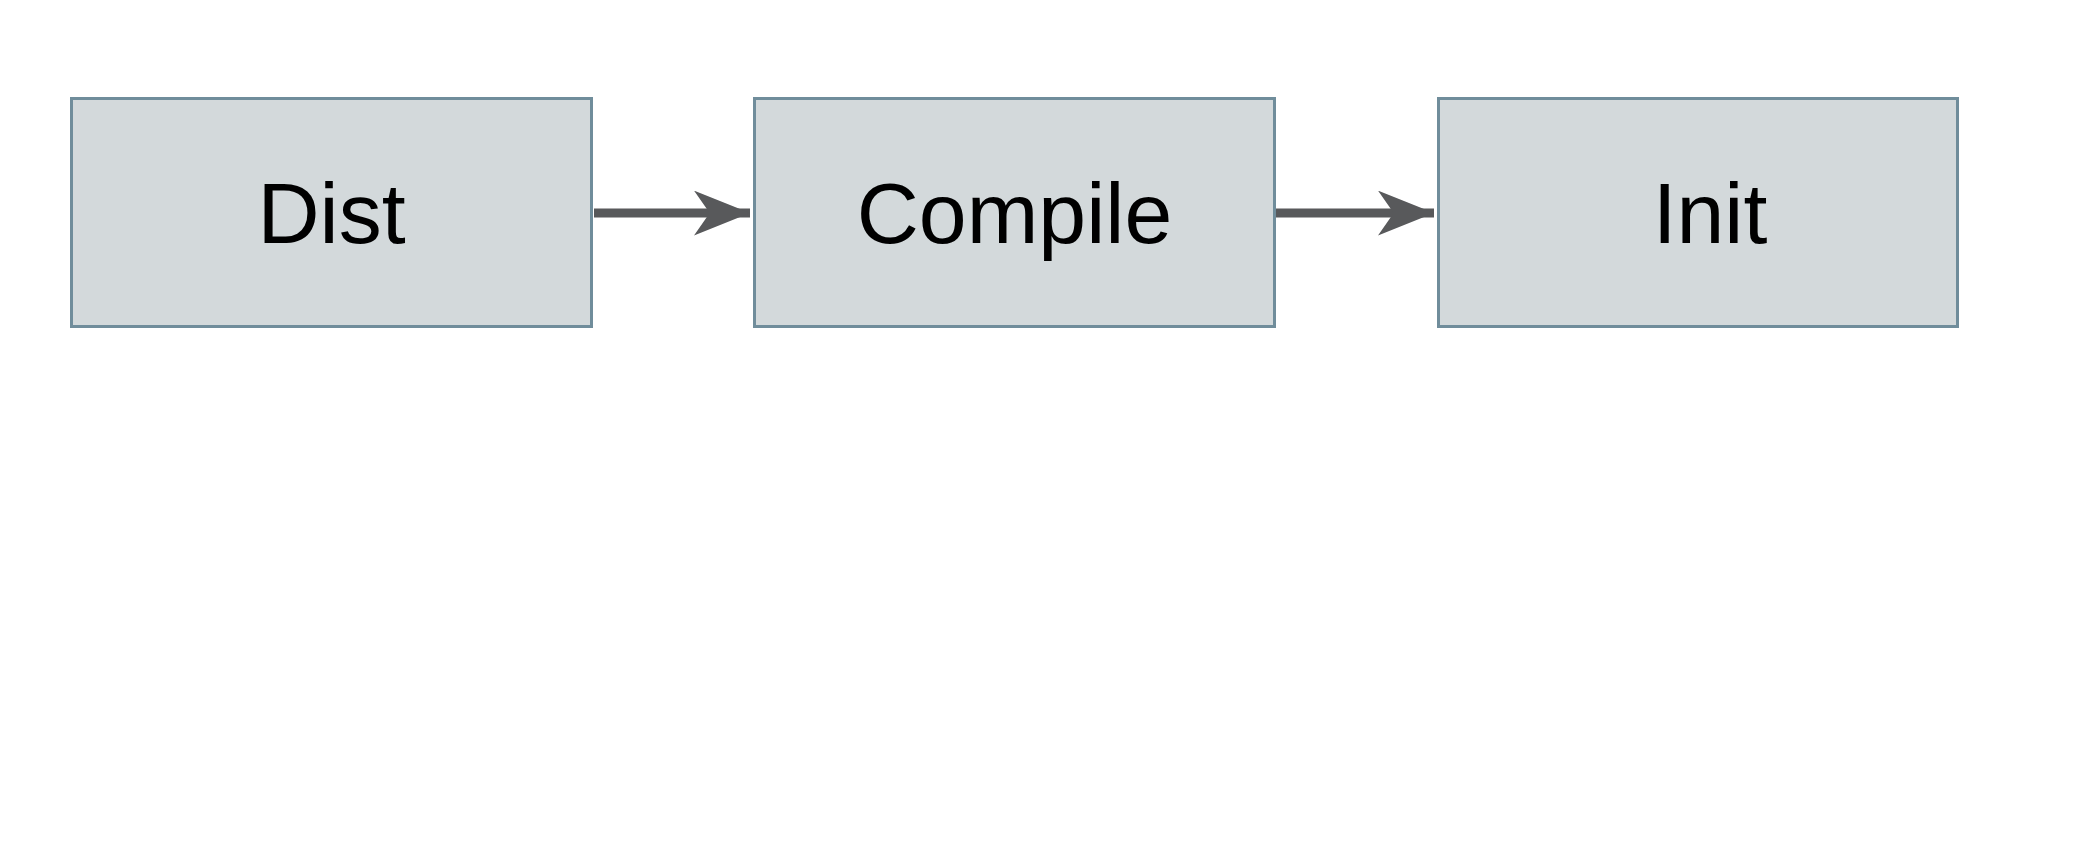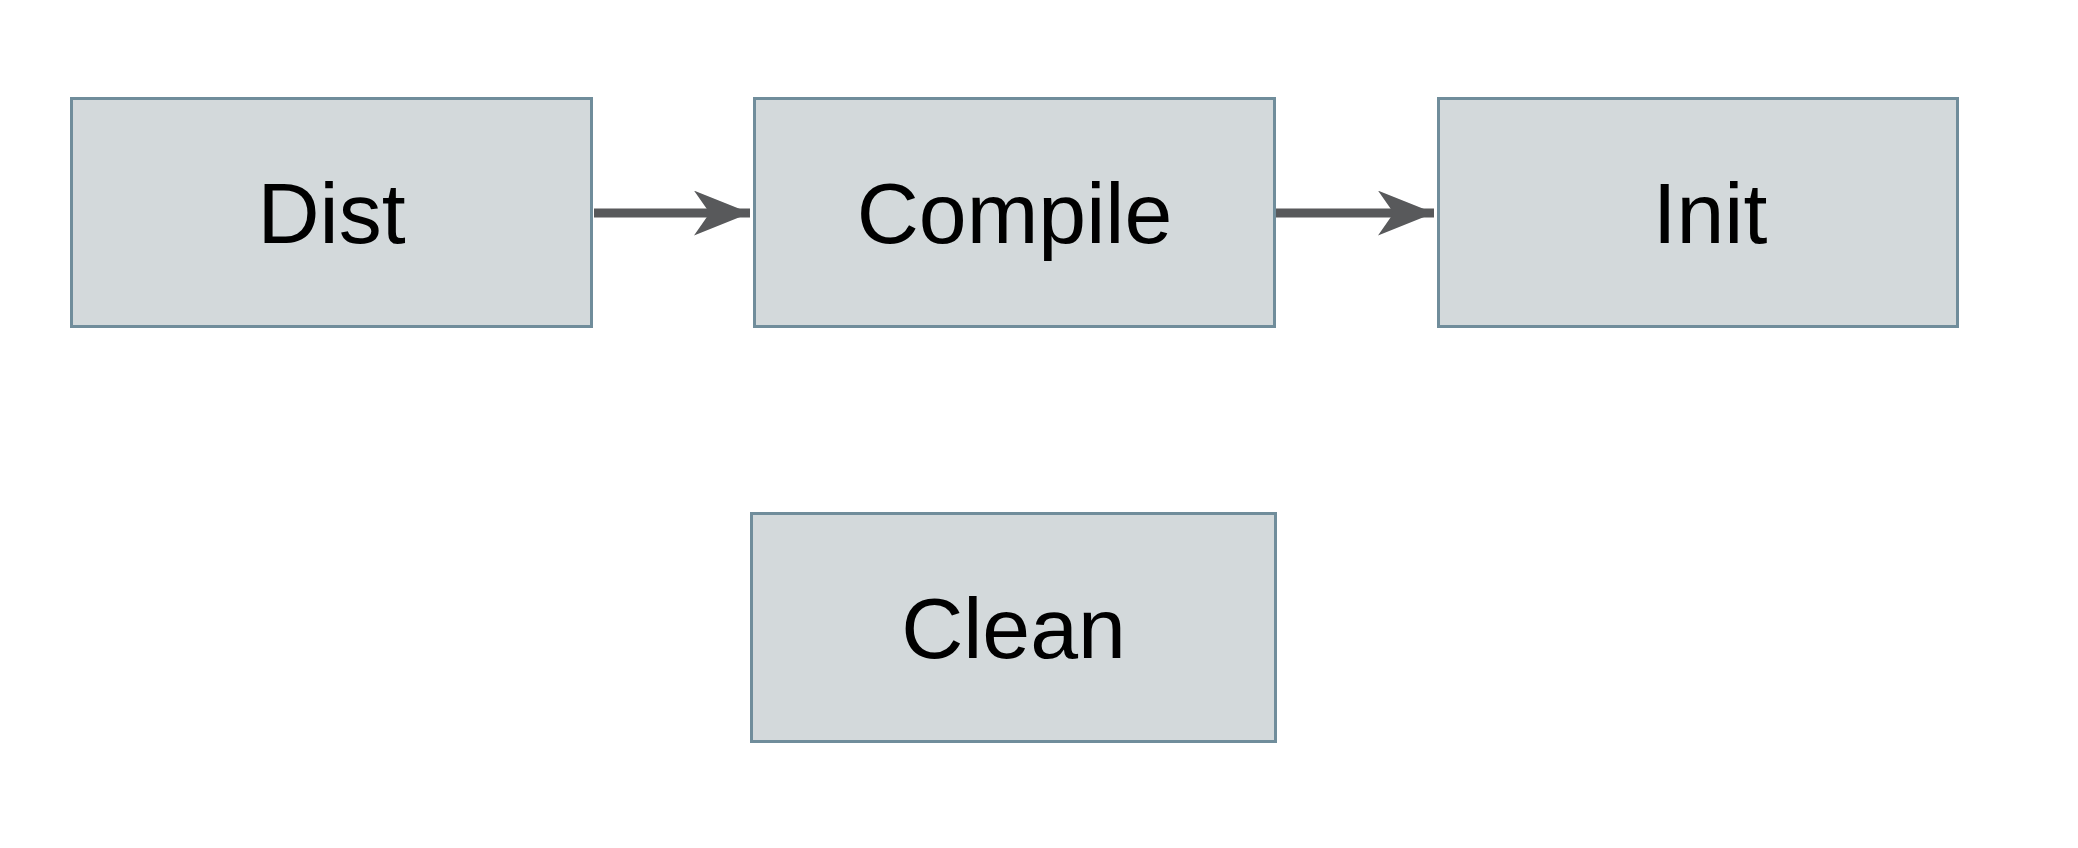--- a/index.html
+++ b/index.html
@@ -74,17 +74,14 @@
   </div>
 
   <div class="node node-compile">
     <span class="node-label">Compile</span>
   </div>
 
   <div class="node node-init">
     <span class="node-label">Init</span>
   </div>
 
-  <div class="node node-clean">
-    <span class="node-label">Clean</span>
-  </div>
 
 </div>
 
 </body></html>

